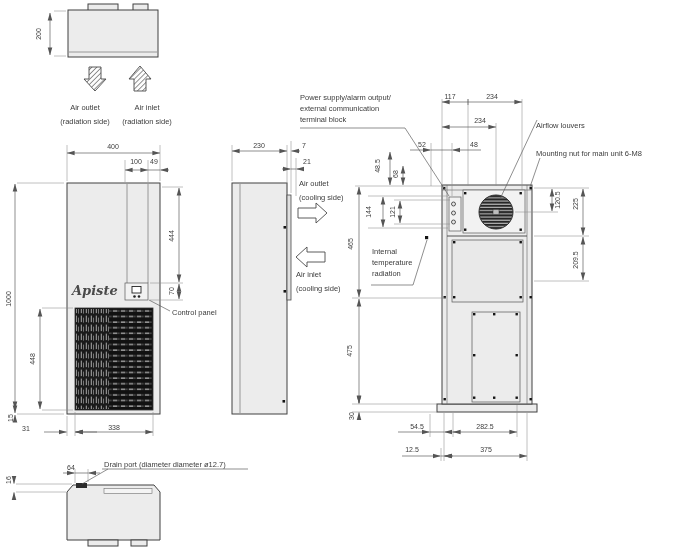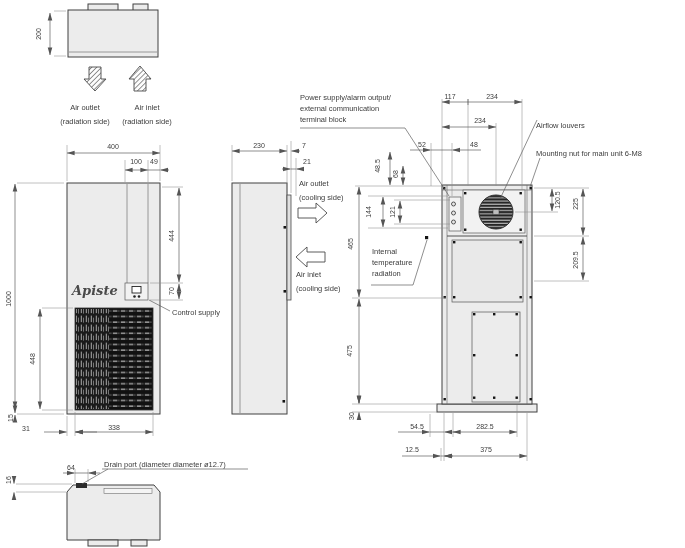--- a/index.html
+++ b/index.html
@@ -271,21 +271,21 @@
 <span class="t cx" style="left:113px;top:143px">400</span>
 <span class="t cx" style="left:136px;top:158px">100</span>
 <span class="t cx" style="left:154px;top:158px">49</span>
 <span class="t rot" style="left:9px;top:299px">1000</span>
 <span class="t rot" style="left:172px;top:236px">444</span>
 <span class="t rot" style="left:172px;top:291px">70</span>
 <span class="t rot" style="left:33px;top:359px">448</span>
 <span class="t rot" style="left:11px;top:418px">15</span>
 <span class="t cx" style="left:26px;top:425px">31</span>
 <span class="t cx" style="left:114px;top:424px">338</span>
-<span class="t lbl" style="left:172px;top:306px">Control supply</span>
+<span class="t lbl" style="left:172px;top:306px">Control panel</span>
 <span class="logo t" style="left:72px;top:287px">Apiste</span>
 
 <span class="t cx" style="left:259px;top:142px">230</span>
 <span class="t cx" style="left:304px;top:142px">7</span>
 <span class="t cx" style="left:307px;top:158px">21</span>
 <span class="t lbl pre" style="left:299px;top:177px">Air outlet
 (cooling side)</span>
 <span class="t lbl pre" style="left:296px;top:268px">Air inlet
 (cooling side)</span>
 

